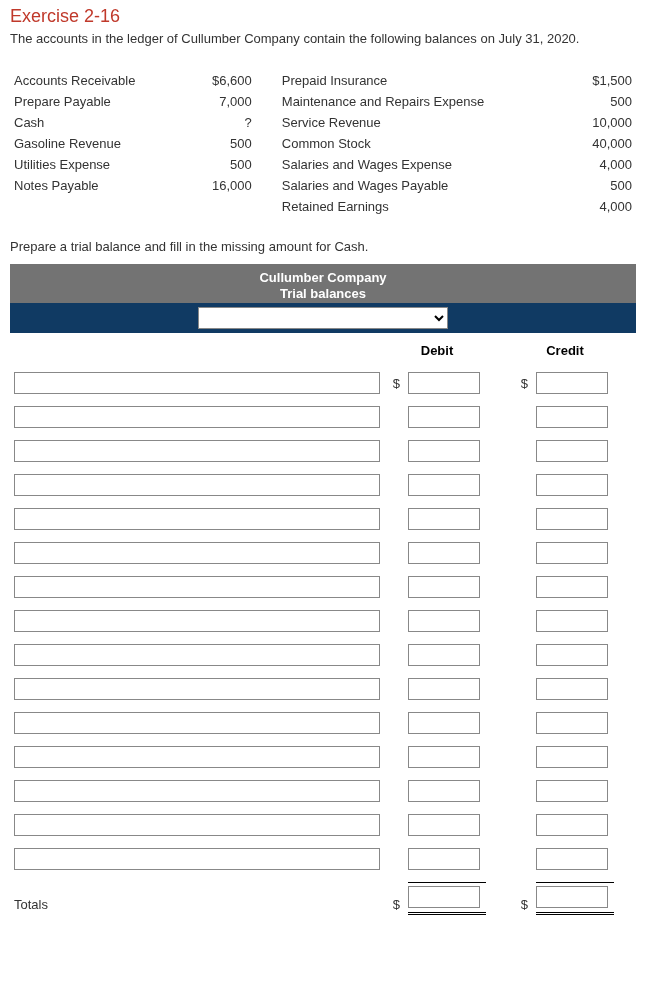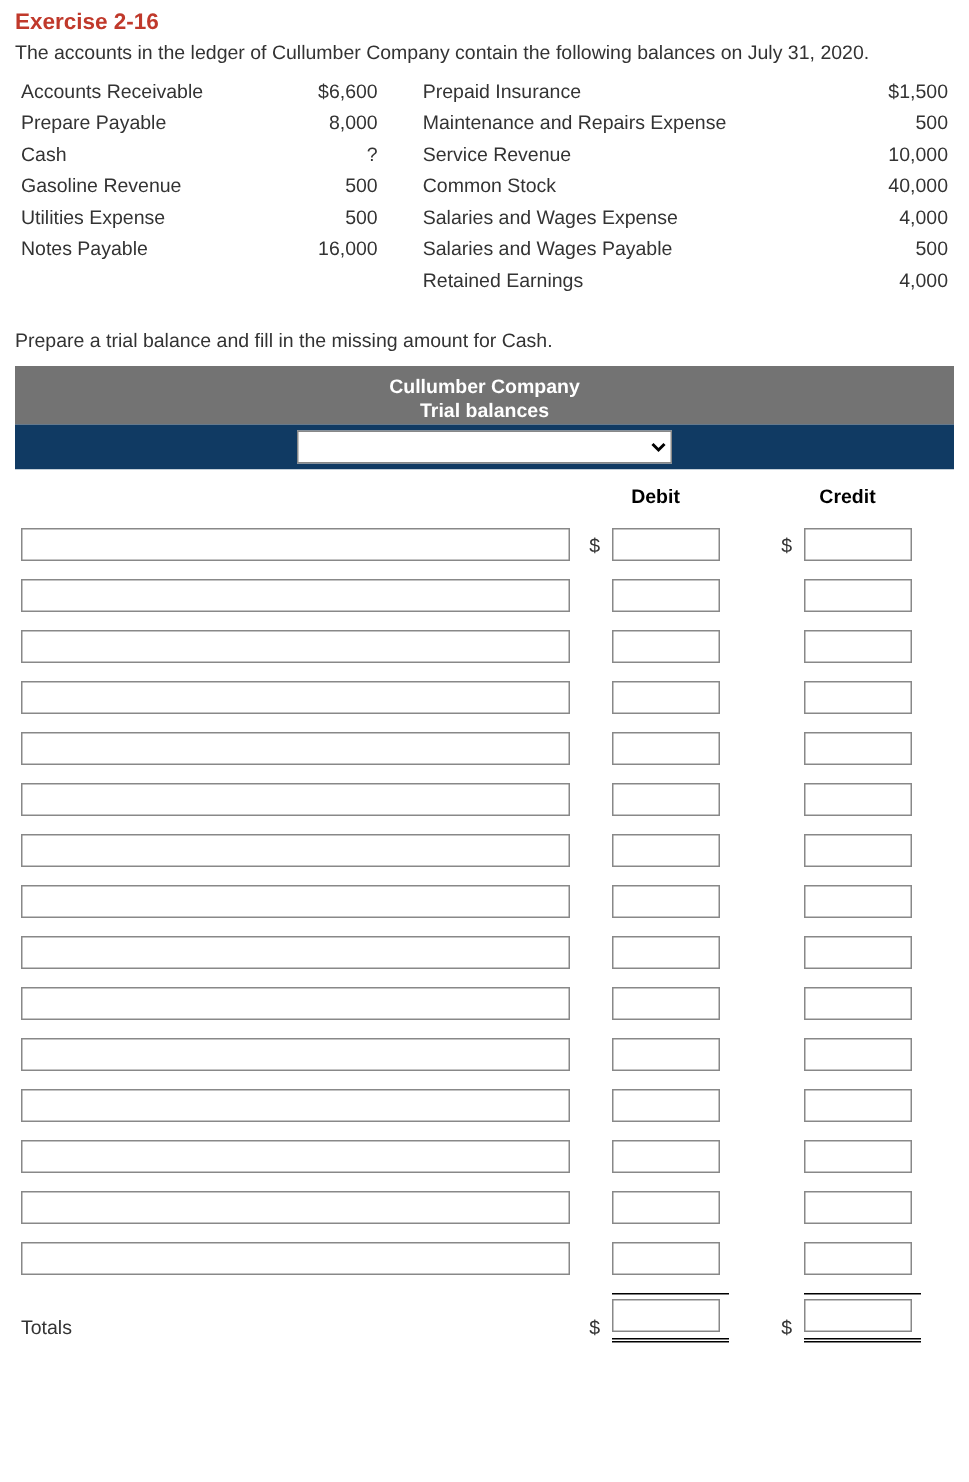--- a/index.html
+++ b/index.html
@@ -6,26 +6,26 @@
     font-family: Verdana, Geneva, sans-serif;
     font-size: 13px;
     color: #333;
     margin: 0;
     padding: 6px 10px;
     width: 626px;
     background: #fff;
   }
   .exercise-title {
     color: #c0392b;
-    font-weight: bold;
-    font-size: 15px;
+    font-weight: normal;
+    font-size: 18px;
     margin-bottom: 4px;
   }
   .intro {
-    margin-bottom: 8px;
+    margin-bottom: 24px;
   }
   table.balances {
     border-collapse: collapse;
     width: 100%;
     margin-bottom: 22px;
   }
   table.balances td {
     padding: 3px 4px;
     vertical-align: top;
     font-size: 13px;
@@ -124,21 +124,21 @@
   <tbody>
       <tr>
     <td>Accounts Receivable</td>
     <td class="amt">$6,600</td>
     <td style="width:14px"></td>
     <td>Prepaid Insurance</td>
     <td class="amt">$1,500</td>
   </tr>
   <tr>
     <td>Prepare Payable</td>
-    <td class="amt">8,000</td>
+    <td class="amt">7,000</td>
     <td></td>
     <td>Maintenance and Repairs Expense</td>
     <td class="amt">500</td>
   </tr>
   <tr>
     <td>Cash</td>
     <td class="amt">?</td>
     <td></td>
     <td>Service Revenue</td>
     <td class="amt">10,000</td>

